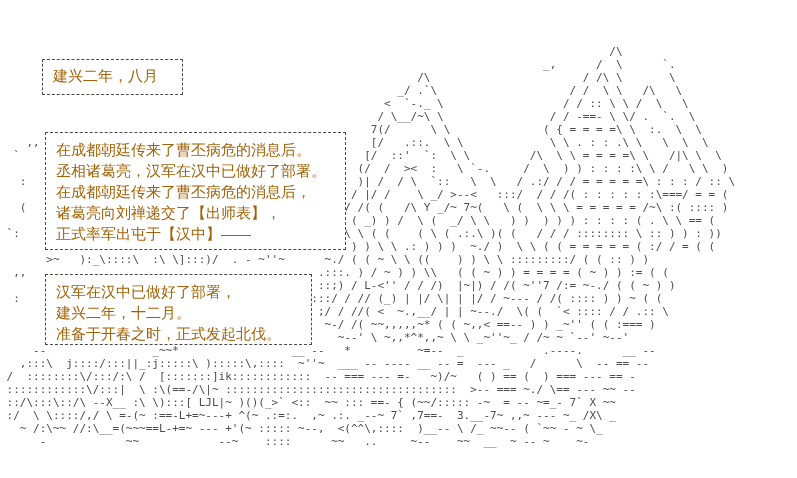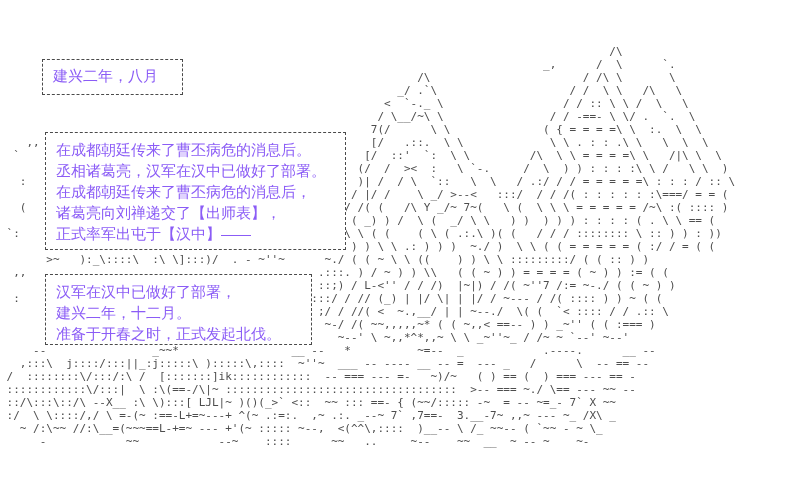--- a/index.html
+++ b/index.html
@@ -17,21 +17,21 @@
     font-family:"DejaVu Sans Mono",monospace;
     font-size:11px;
     line-height:13px;
     color:#4d4d4d;
     white-space:pre;
   }
   .cap{
     position:absolute;
     background:#ffffff;
     border:1px dashed #4a4a4a;
-    color:#8b5cf6;
+    color:#a16207;
     font-size:15px;
     line-height:21px;
     padding:6px 10px;
     box-sizing:border-box;
     white-space:nowrap;
   }
   .cap .cap-line{white-space:nowrap;}
   #box-date-aug{left:42px;top:59px;width:141px;height:36px;padding:5px 10px;}
   #box-narration{left:45px;top:132px;width:301px;height:118px;}
   #box-date-dec{left:45px;top:274px;width:267px;height:71px;}

